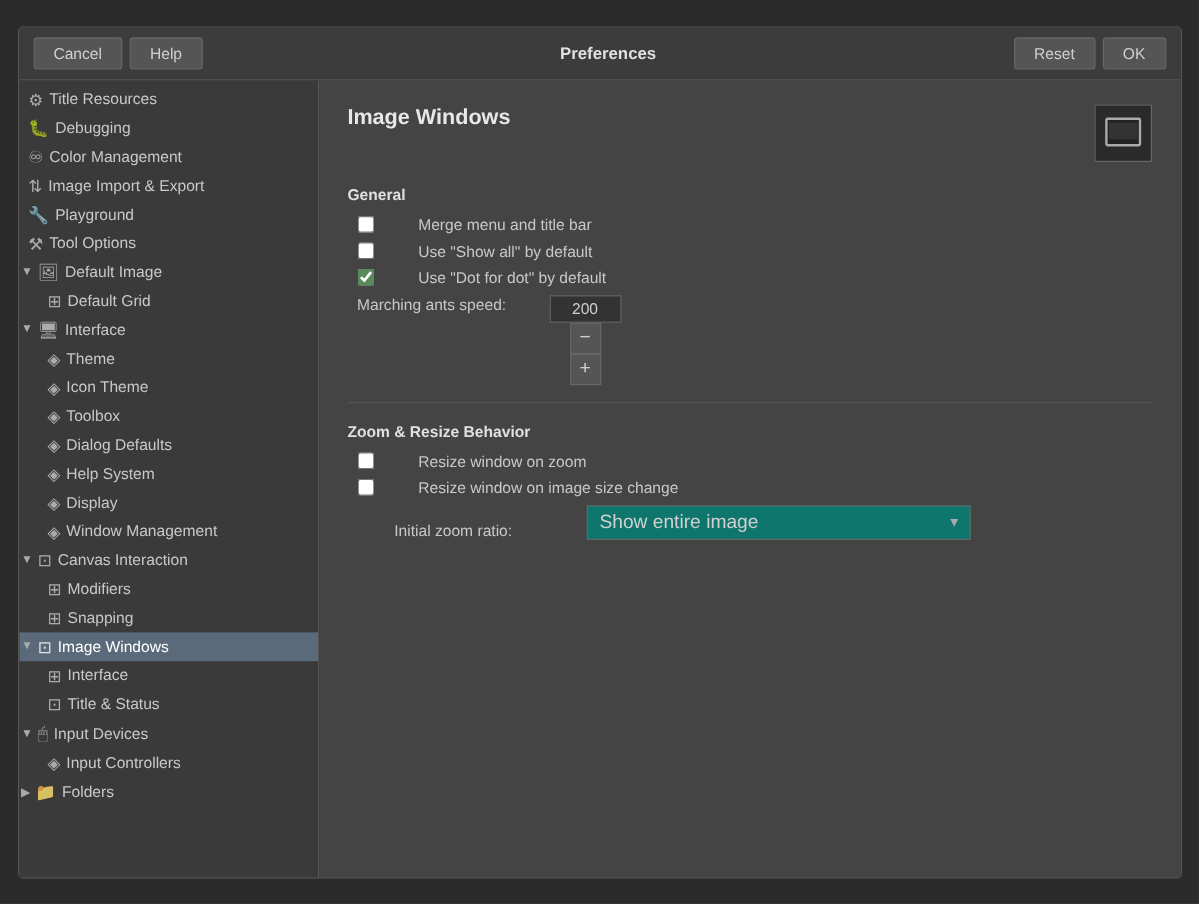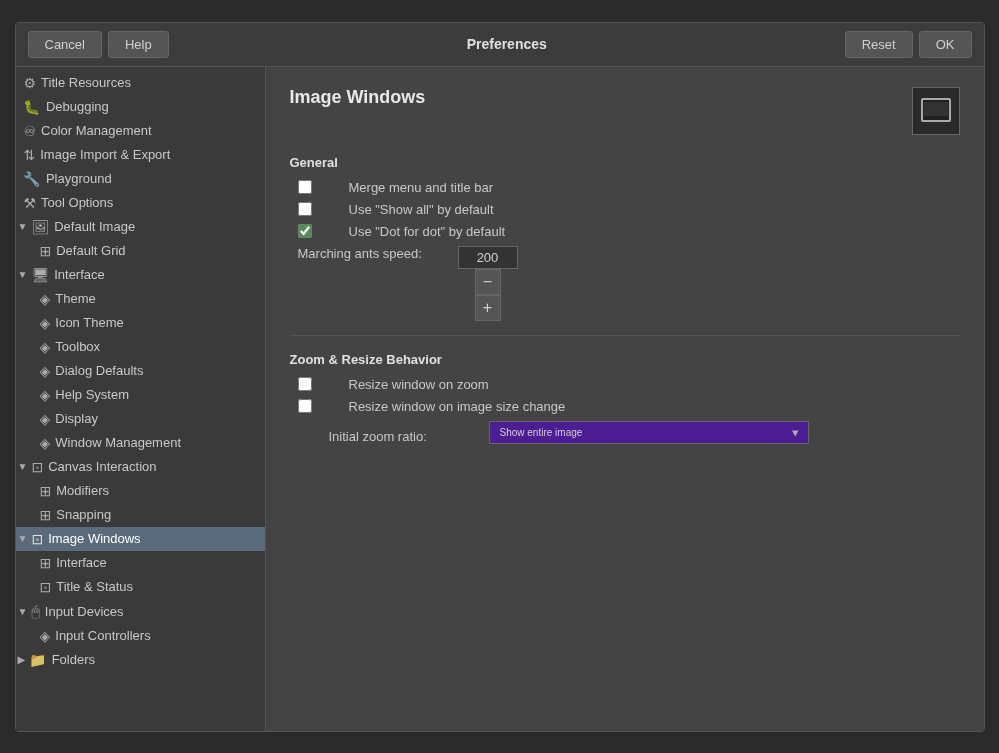--- a/index.html
+++ b/index.html
@@ -155,25 +155,25 @@
     .select-row {
       display: flex;
       align-items: flex-end;
       margin-bottom: 10px;
       padding-left: 8px;
       margin-left: 31px;
     }
     .select-label { color: #c8c8c8; min-width: 160px; }
     .select-input {
       width: 320px;
-      background: #4c1d95;
+      background: #0f766e;
       border: 1px solid #666;
       color: #d0d0d0;
       padding: 5px 10px;
-      font-size: 10px;
+      font-size: 16px;
       cursor: pointer;
       appearance: none;
       -webkit-appearance: none;
       padding-right: 30px;
       position: relative;
     }
     .select-wrapper {
       position: relative;
       display: inline-block;
       width: 320px;

